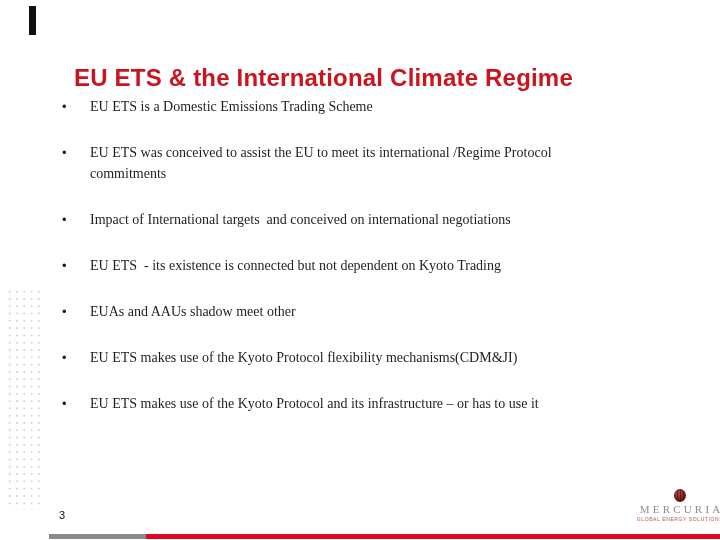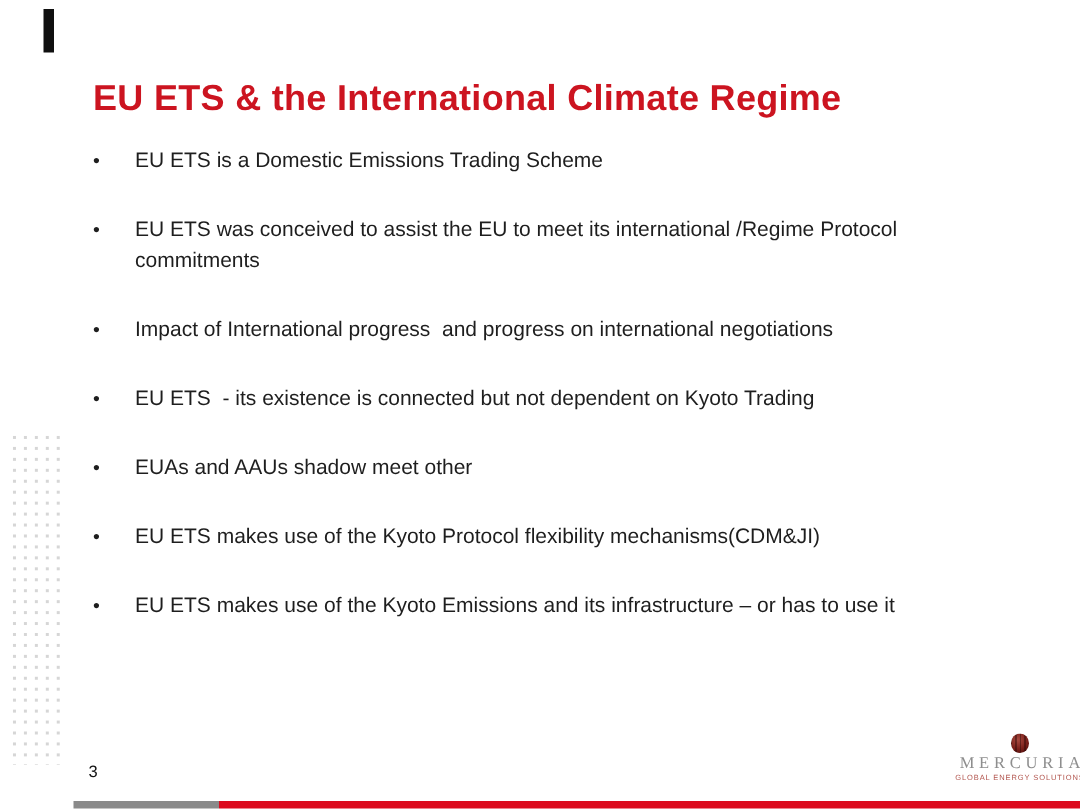--- a/index.html
+++ b/index.html
@@ -13,35 +13,35 @@
 
   
   .top-accent{
     position:absolute;left:29px;top:6px;width:7px;height:29px;
     background:#101010;
   }
 
   
   .title{
     position:absolute;left:62px;top:53px;width:620px;
-    margin:0;
+    margin:12px;
     font-size:24px;font-weight:bold;line-height:26px;
     color:#cc1420;
     letter-spacing:0.2px;
     white-space:nowrap;
   }
 
   
   .bullets{
     position:absolute;left:62px;top:96px;width:622px;
     color:#1e1e1e;font-size:14px;line-height:21px;
   }
   .bullet{display:flex;margin:0 0 25px 0;}
   .bm{flex:0 0 28px;font-size:13px;color:#1e1e1e;}
-  .bt{flex:1;}
+  .bt{flex:1;font-family:Liberation Serif, serif;}
   .ln{display:block;white-space:pre-wrap;}
 
   
   .dots{
     position:absolute;left:4px;top:286px;width:38px;height:224px;
     background-image:radial-gradient(circle, #d6d6d6 1px, rgba(0,0,0,0) 1.1px);
     background-size:7.3px 7.3px;
     background-position:2px 2px;
   }
 
@@ -109,21 +109,21 @@
       <span class="bm">•</span>
       <span class="bt">
         <span class="ln">EU ETS was conceived to assist the EU to meet its international /Regime Protocol</span>
         <span class="ln">commitments</span>
       </span>
     </div>
 
     <div class="bullet">
       <span class="bm">•</span>
       <span class="bt">
-        <span class="ln">Impact of International progress  and progress on international negotiations</span>
+        <span class="ln">Impact of International targets  and conceived on international negotiations</span>
       </span>
     </div>
 
     <div class="bullet">
       <span class="bm">•</span>
       <span class="bt">
         <span class="ln">EU ETS  - its existence is connected but not dependent on Kyoto Trading</span>
       </span>
     </div>
 
@@ -137,21 +137,21 @@
     <div class="bullet">
       <span class="bm">•</span>
       <span class="bt">
         <span class="ln">EU ETS makes use of the Kyoto Protocol flexibility mechanisms(CDM&amp;JI)</span>
       </span>
     </div>
 
     <div class="bullet">
       <span class="bm">•</span>
       <span class="bt">
-        <span class="ln">EU ETS makes use of the Kyoto Emissions and its infrastructure – or has to use it</span>
+        <span class="ln">EU ETS makes use of the Kyoto Protocol and its infrastructure – or has to use it</span>
       </span>
     </div>
 
   </div>
 
   <div class="dots"></div>
 
   <div class="pagenum">3</div>
 
   <div class="logo">

